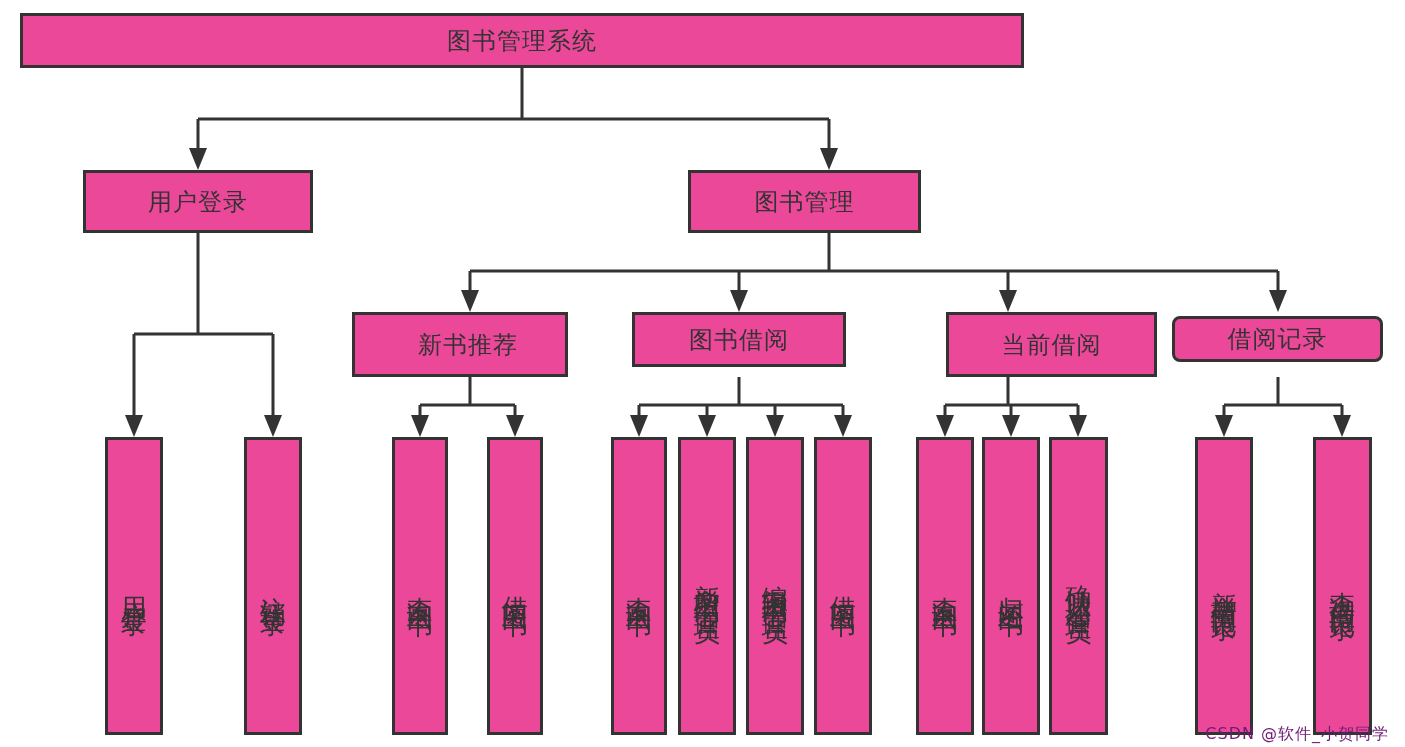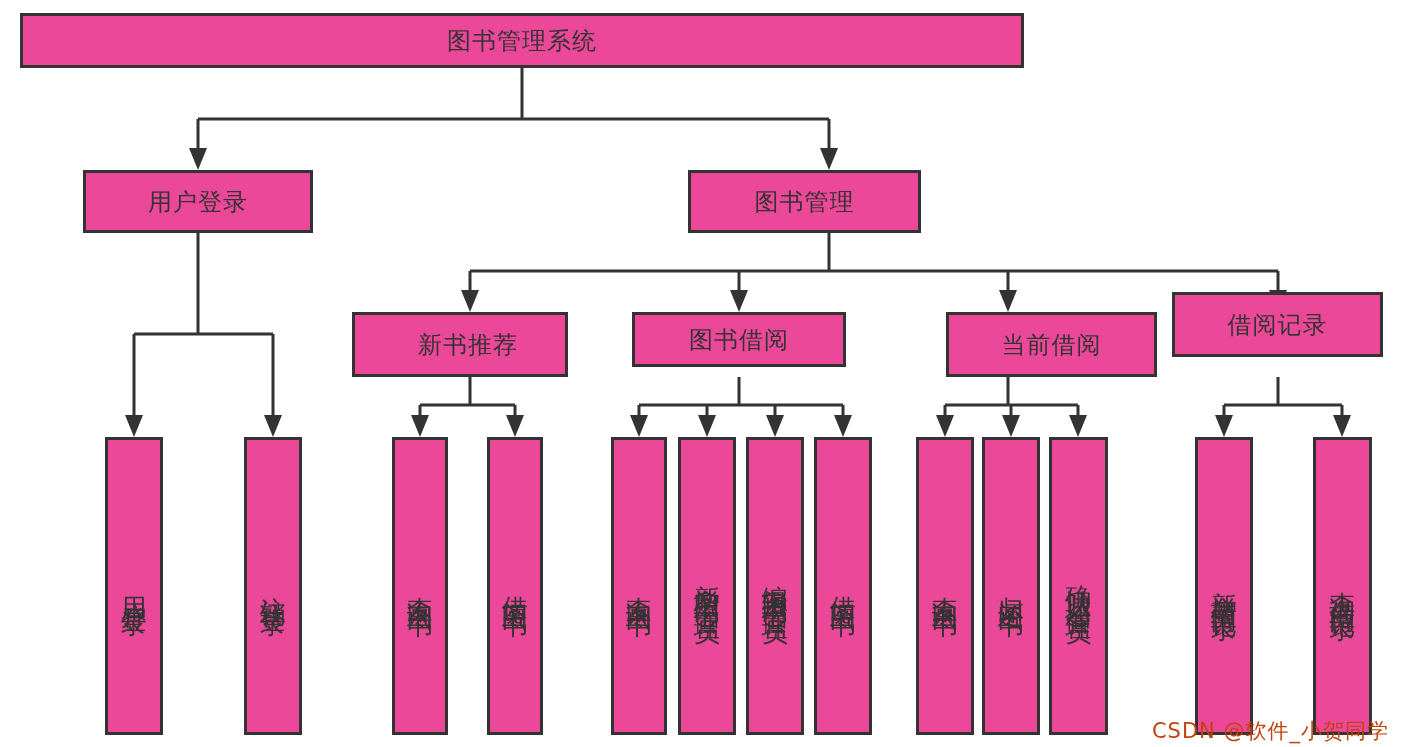--- a/index.html
+++ b/index.html
@@ -33,22 +33,22 @@
     font-size: 26px;
     letter-spacing: 5px;
     line-height: 1.1;
     max-height: 288px;
     color: #333333;
   }
   .watermark {
     position: absolute;
     right: 16px;
     bottom: 2px;
-    color: #c2410c;
-    font-size: 21px;
+    color: #701a75;
+    font-size: 16px;
     letter-spacing: 1px;
     white-space: nowrap;
   }
 </style>
 </head>
 <body>
 
 <div class="canvas">
 
   <svg class="connectors" viewBox="0 0 1405 747" xmlns="http://www.w3.org/2000/svg">
@@ -128,21 +128,21 @@
 
   <div class="node" style="left:352px; top:312px; width:216px; height:65px;padding-left:16px;">
     <span class="h-label">新书推荐</span>
   </div>
   <div class="node" style="left:632px; top:312px; width:214px; height:55px;">
     <span class="h-label">图书借阅</span>
   </div>
   <div class="node" style="left:902px; top:312px; width:211px; height:65px;margin-left:44px;">
     <span class="h-label">当前借阅</span>
   </div>
-  <div class="node" style="left:1172px; top:292px; width:211px; height:65px;">
+  <div class="node" style="left:1172px; top:316px; width:211px; height:46px;border-radius:8px;">
     <span class="h-label">借阅记录</span>
   </div>
 
   <div class="node v-node" style="left:105px; top:437px; width:58px; height:298px;">
     <span class="v-label">用户登录</span>
   </div>
   <div class="node v-node" style="left:244px; top:437px; width:58px; height:298px;">
     <span class="v-label">注销登录</span>
   </div>
 

